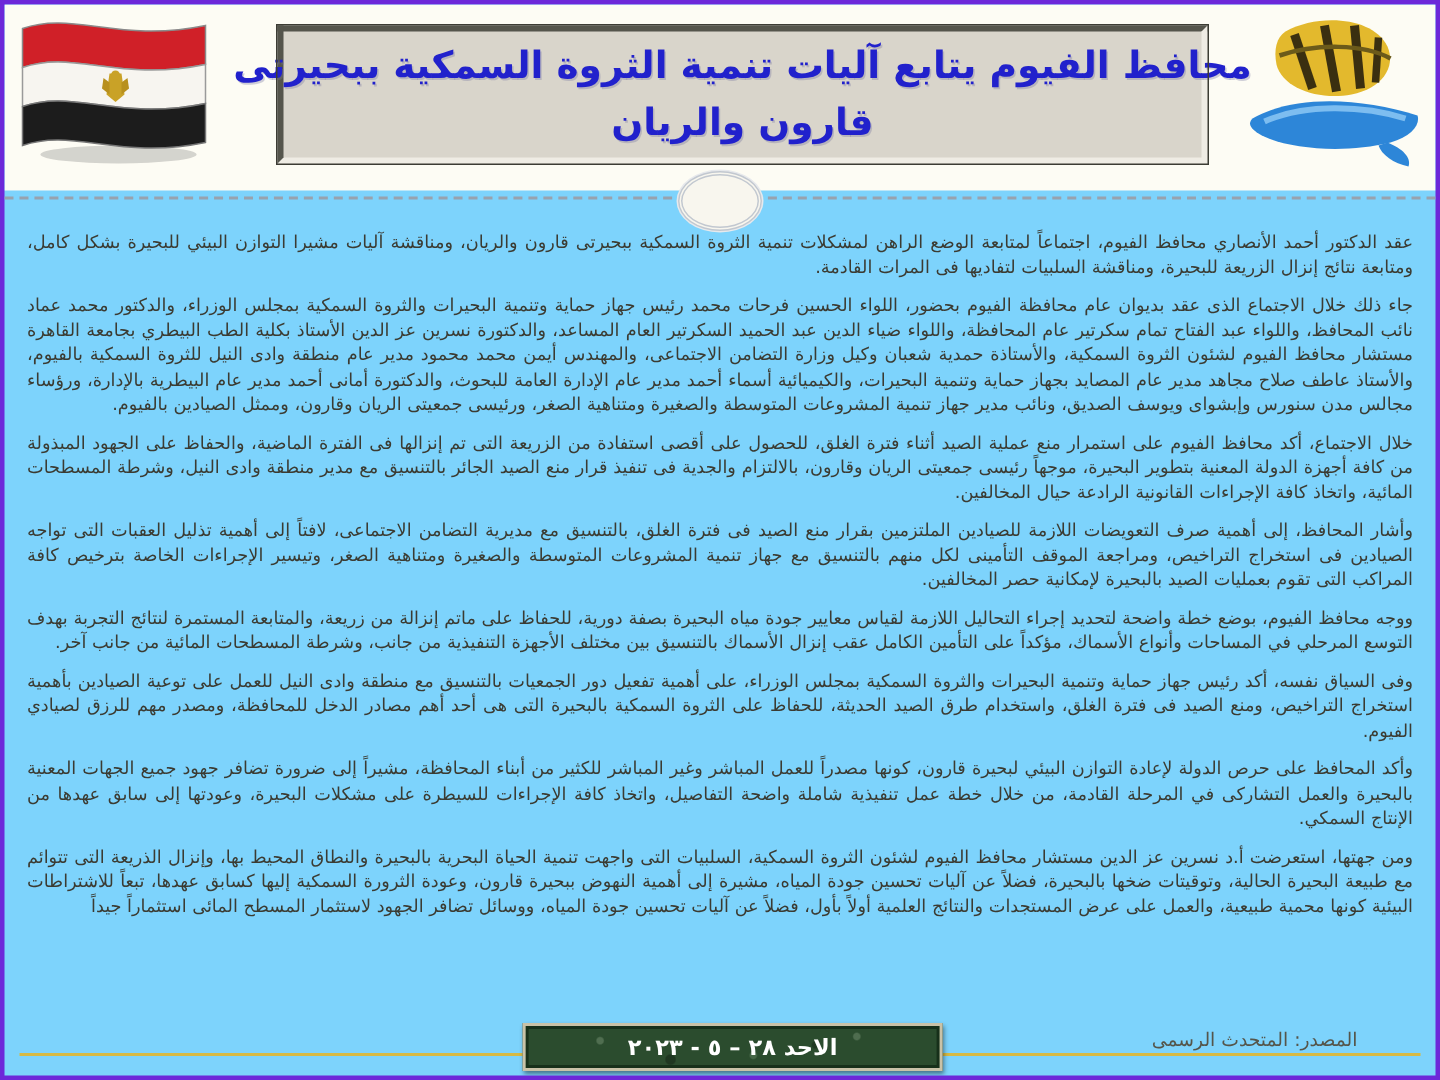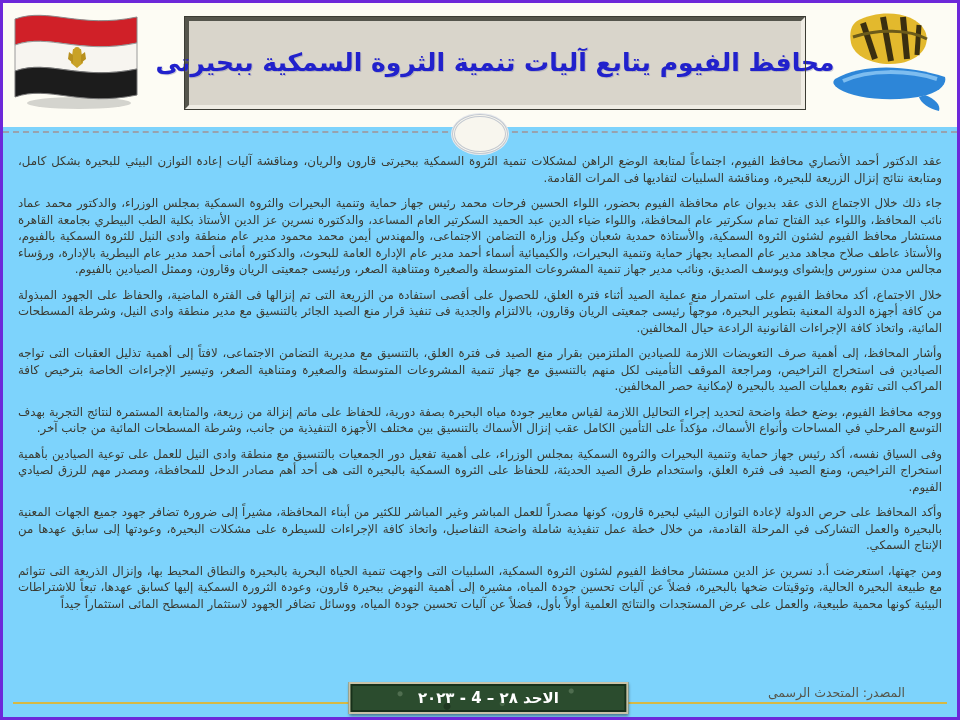--- a/index.html
+++ b/index.html
@@ -104,20 +104,21 @@
           <path d="M66 44 L74 44 L76 58 L70 63 L64 58 Z" fill="#c9a227"></path>
           <path d="M62 47 L66 50 L66 58 L61 54 Z" fill="#b8901e"></path>
           <path d="M78 47 L74 50 L74 58 L79 54 Z" fill="#b8901e"></path>
           <circle cx="70" cy="45" r="3" fill="#c9a227"></circle>
         </g>
       </svg>
     </div>
 
     <div class="title-box">
       <div class="title-line">محافظ الفيوم يتابع آليات تنمية الثروة السمكية ببحيرتى</div>
+      <div class="title-line">قارون والريان</div>
     </div>
 
     <div class="logo-wrap">
       <svg width="122" height="108" viewBox="0 0 122 108">
 
         <path d="M28 14 C50 2, 86 4, 96 24 C102 38, 92 52, 72 56 C50 60, 26 52, 22 36 C20 26, 22 18, 28 14 Z" fill="#e3b92d"></path>
         <path d="M34 16 L46 52" stroke="#3a2f10" stroke-width="6" fill="none"></path>
         <path d="M54 10 L62 54" stroke="#3a2f10" stroke-width="6" fill="none"></path>
         <path d="M74 10 L78 52" stroke="#3a2f10" stroke-width="6" fill="none"></path>
         <path d="M90 18 L88 48" stroke="#3a2f10" stroke-width="5" fill="none"></path>
@@ -128,29 +129,29 @@
         <path d="M96 88 C106 92, 112 98, 110 104 C100 102, 92 96, 90 90 Z" fill="#2d86d8"></path>
       </svg>
     </div>
   </div>
 
   <div class="divider">
     <span class="ornament"></span>
   </div>
 
   <div class="content">
-    <p class="para">عقد الدكتور أحمد الأنصاري محافظ الفيوم، اجتماعاً لمتابعة الوضع الراهن لمشكلات تنمية الثروة السمكية ببحيرتى قارون والريان، ومناقشة آليات إعادة التوازن البيئي للبحيرة بشكل كامل، ومتابعة نتائج إنزال الزريعة للبحيرة، ومناقشة السلبيات لتفاديها فى المرات القادمة.</p>
+    <p class="para">عقد الدكتور أحمد الأنصاري محافظ الفيوم، اجتماعاً لمتابعة الوضع الراهن لمشكلات تنمية الثروة السمكية ببحيرتى قارون والريان، ومناقشة آليات مشيرا التوازن البيئي للبحيرة بشكل كامل، ومتابعة نتائج إنزال الزريعة للبحيرة، ومناقشة السلبيات لتفاديها فى المرات القادمة.</p>
     <p class="para">جاء ذلك خلال الاجتماع الذى عقد بديوان عام محافظة الفيوم بحضور، اللواء الحسين فرحات محمد رئيس جهاز حماية وتنمية البحيرات والثروة السمكية بمجلس الوزراء، والدكتور محمد عماد نائب المحافظ، واللواء عبد الفتاح تمام سكرتير عام المحافظة، واللواء ضياء الدين عبد الحميد السكرتير العام المساعد، والدكتورة نسرين عز الدين الأستاذ بكلية الطب البيطري بجامعة القاهرة مستشار محافظ الفيوم لشئون الثروة السمكية، والأستاذة حمدية شعبان وكيل وزارة التضامن الاجتماعى، والمهندس أيمن محمد محمود مدير عام منطقة وادى النيل للثروة السمكية بالفيوم، والأستاذ عاطف صلاح مجاهد مدير عام المصايد بجهاز حماية وتنمية البحيرات، والكيميائية أسماء أحمد مدير عام الإدارة العامة للبحوث، والدكتورة أمانى أحمد مدير عام البيطرية بالإدارة، ورؤساء مجالس مدن سنورس وإبشواى ويوسف الصديق، ونائب مدير جهاز تنمية المشروعات المتوسطة والصغيرة ومتناهية الصغر، ورئيسى جمعيتى الريان وقارون، وممثل الصيادين بالفيوم.</p>
     <p class="para">خلال الاجتماع، أكد محافظ الفيوم على استمرار منع عملية الصيد أثناء فترة الغلق، للحصول على أقصى استفادة من الزريعة التى تم إنزالها فى الفترة الماضية، والحفاظ على الجهود المبذولة من كافة أجهزة الدولة المعنية بتطوير البحيرة، موجهاً رئيسى جمعيتى الريان وقارون، بالالتزام والجدية فى تنفيذ قرار منع الصيد الجائر بالتنسيق مع مدير منطقة وادى النيل، وشرطة المسطحات المائية، واتخاذ كافة الإجراءات القانونية الرادعة حيال المخالفين.</p>
     <p class="para">وأشار المحافظ، إلى أهمية صرف التعويضات اللازمة للصيادين الملتزمين بقرار منع الصيد فى فترة الغلق، بالتنسيق مع مديرية التضامن الاجتماعى، لافتاً إلى أهمية تذليل العقبات التى تواجه الصيادين فى استخراج التراخيص، ومراجعة الموقف التأمينى لكل منهم بالتنسيق مع جهاز تنمية المشروعات المتوسطة والصغيرة ومتناهية الصغر، وتيسير الإجراءات الخاصة بترخيص كافة المراكب التى تقوم بعمليات الصيد بالبحيرة لإمكانية حصر المخالفين.</p>
     <p class="para">ووجه محافظ الفيوم، بوضع خطة واضحة لتحديد إجراء التحاليل اللازمة لقياس معايير جودة مياه البحيرة بصفة دورية، للحفاظ على ماتم إنزالة من زريعة، والمتابعة المستمرة لنتائج التجربة بهدف التوسع المرحلي في المساحات وأنواع الأسماك، مؤكداً على التأمين الكامل عقب إنزال الأسماك بالتنسيق بين مختلف الأجهزة التنفيذية من جانب، وشرطة المسطحات المائية من جانب آخر.</p>
     <p class="para">وفى السياق نفسه، أكد رئيس جهاز حماية وتنمية البحيرات والثروة السمكية بمجلس الوزراء، على أهمية تفعيل دور الجمعيات بالتنسيق مع منطقة وادى النيل للعمل على توعية الصيادين بأهمية استخراج التراخيص، ومنع الصيد فى فترة الغلق، واستخدام طرق الصيد الحديثة، للحفاظ على الثروة السمكية بالبحيرة التى هى أحد أهم مصادر الدخل للمحافظة، ومصدر مهم للرزق لصيادي الفيوم.</p>
     <p class="para">وأكد المحافظ على حرص الدولة لإعادة التوازن البيئي لبحيرة قارون، كونها مصدراً للعمل المباشر وغير المباشر للكثير من أبناء المحافظة، مشيراً إلى ضرورة تضافر جهود جميع الجهات المعنية بالبحيرة والعمل التشاركى في المرحلة القادمة، من خلال خطة عمل تنفيذية شاملة واضحة التفاصيل، واتخاذ كافة الإجراءات للسيطرة على مشكلات البحيرة، وعودتها إلى سابق عهدها من الإنتاج السمكي.</p>
     <p class="para">ومن جهتها، استعرضت أ.د نسرين عز الدين مستشار محافظ الفيوم لشئون الثروة السمكية، السلبيات التى واجهت تنمية الحياة البحرية بالبحيرة والنطاق المحيط بها، وإنزال الذريعة التى تتوائم مع طبيعة البحيرة الحالية، وتوقيتات ضخها بالبحيرة، فضلاً عن آليات تحسين جودة المياه، مشيرة إلى أهمية النهوض ببحيرة قارون، وعودة الثرورة السمكية إليها كسابق عهدها، تبعاً للاشتراطات البيئية كونها محمية طبيعية، والعمل على عرض المستجدات والنتائج العلمية أولاً بأول، فضلاً عن آليات تحسين جودة المياه، ووسائل تضافر الجهود لاستثمار المسطح المائى استثماراً جيداً</p>
   </div>
 
   <div class="gold-line"></div>
   <div class="source">المصدر: المتحدث الرسمى</div>
   <div class="date-box">
-    <span>الاحد ٢٨ – 4 - ٢٠٢٣</span>
+    <span>الاحد ٢٨ – ٥ - ٢٠٢٣</span>
   </div>
 
 </div>
 
 </body></html>

